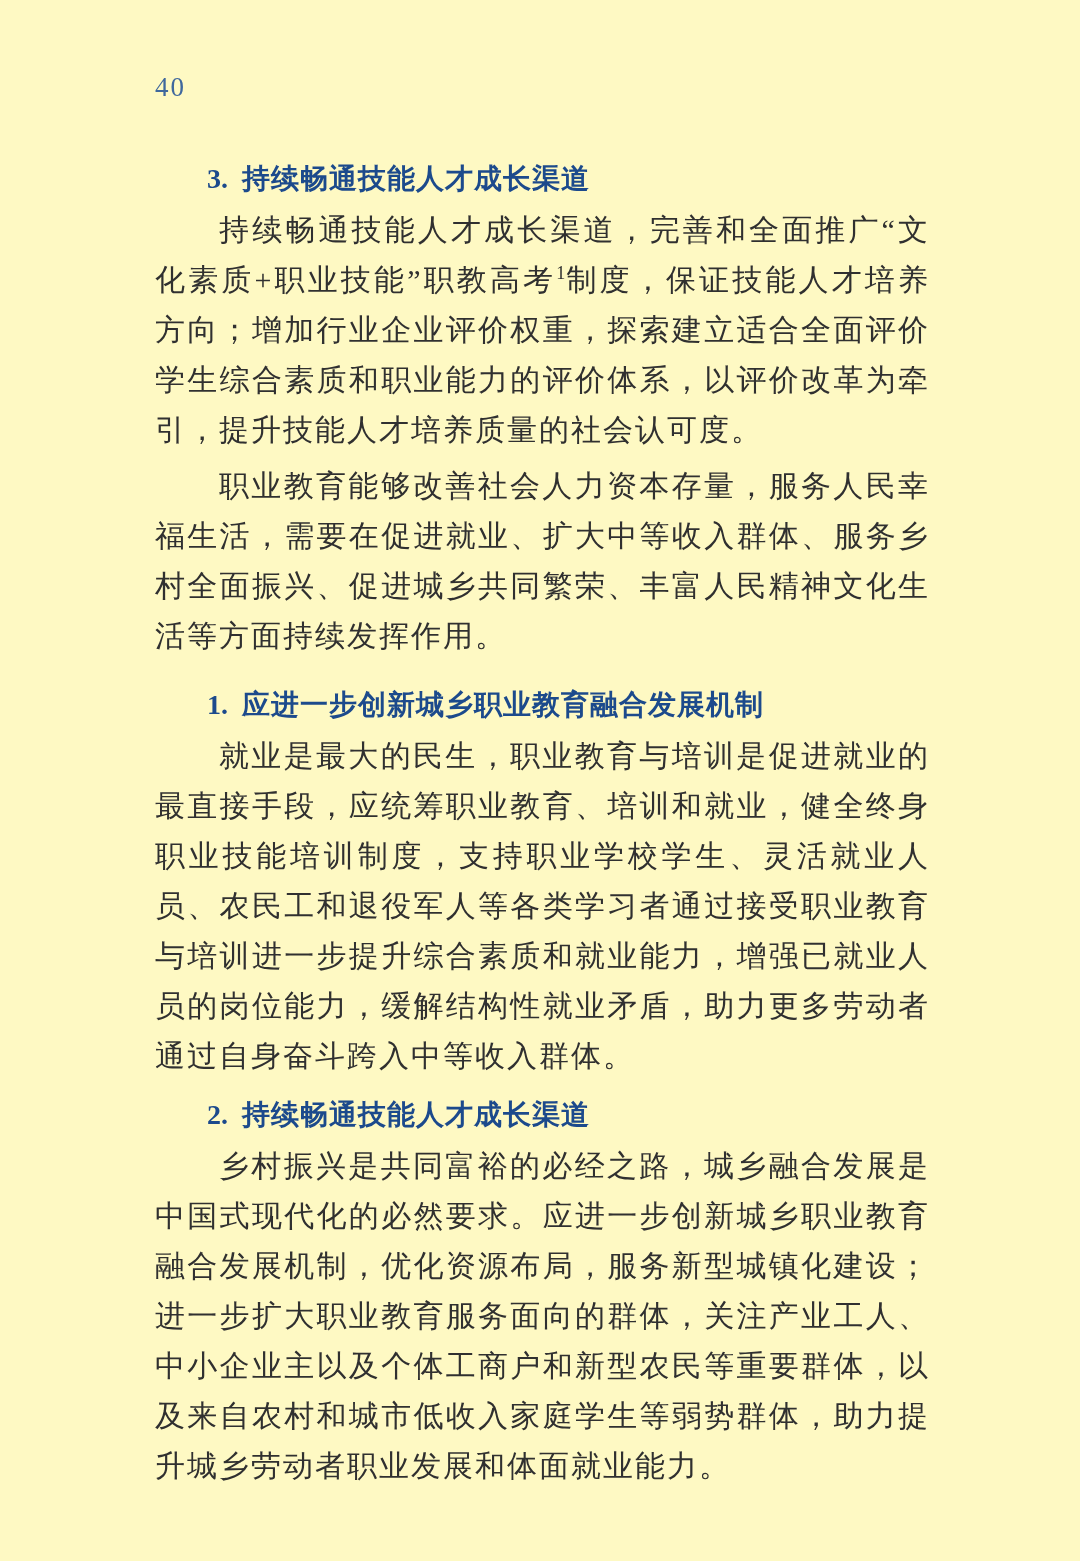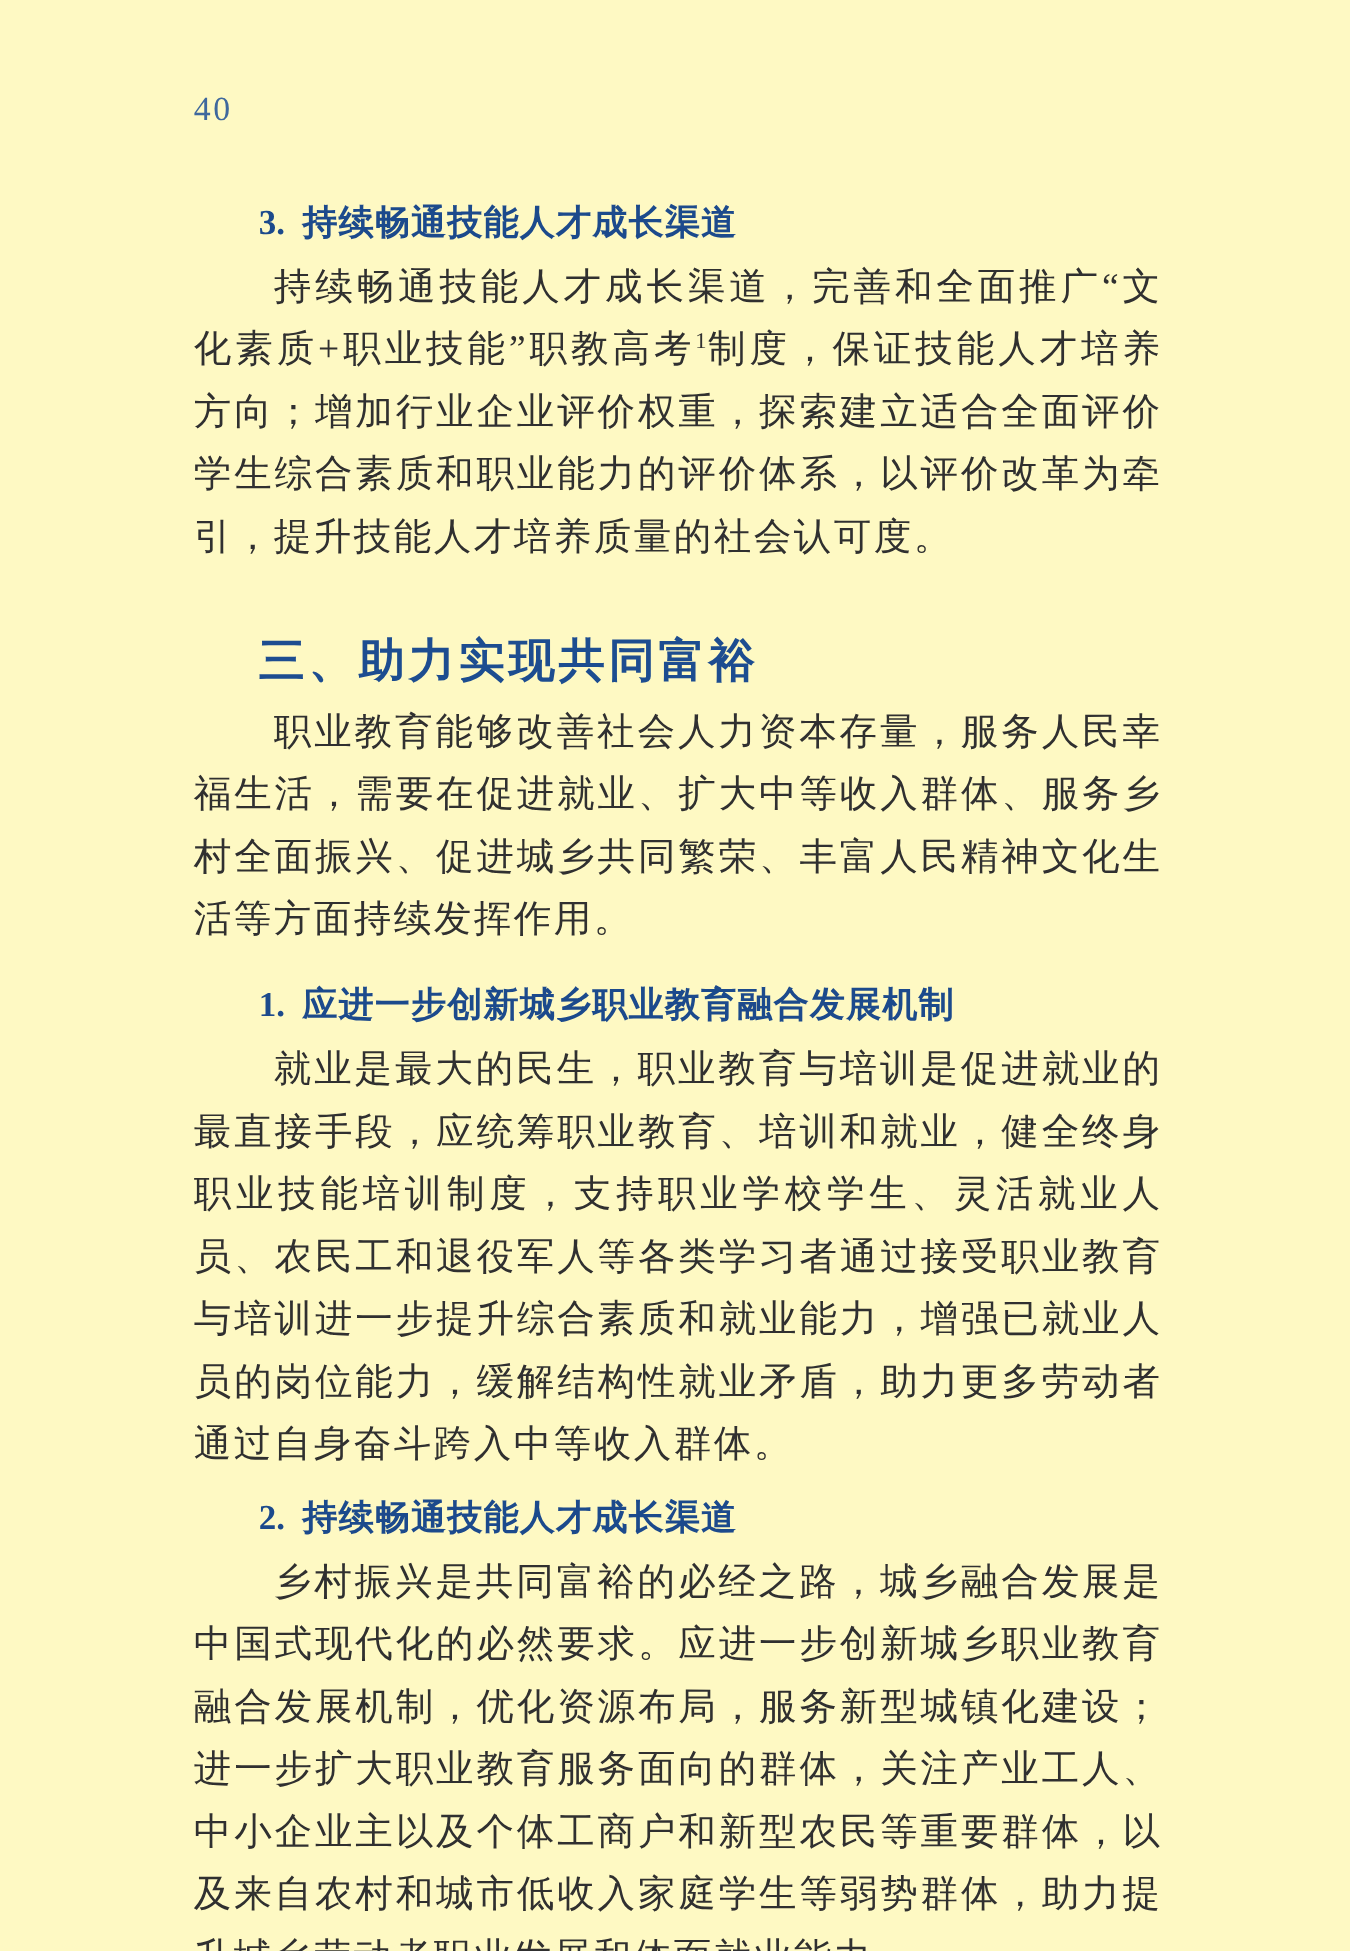--- a/index.html
+++ b/index.html
@@ -87,21 +87,20 @@
   </header>
 
   <h3 class="sub-heading">
     <span class="num">3.</span><span>持续畅通技能人才成长渠道</span>
   </h3>
 
   <p class="body-para">
     <span>持续畅通技能人才成长渠道，完善和全面推广“文化素质+职业技能”职教高考</span><sup>1</sup><span>制度，保证技能人才培养方向；增加行业企业评价权重，探索建立适合全面评价学生综合素质和职业能力的评价体系，以评价改革为牵引，提升技能人才培养质量的社会认可度。</span>
   </p>
 
-  <h2 class="chapter-heading">三、助力实现共同富裕</h2>
 
   <p class="body-para intro">职业教育能够改善社会人力资本存量，服务人民幸福生活，需要在促进就业、扩大中等收入群体、服务乡村全面振兴、促进城乡共同繁荣、丰富人民精神文化生活等方面持续发挥作用。</p>
 
   <h3 class="sub-heading mt-sub1">
     <span class="num">1.</span><span>应进一步创新城乡职业教育融合发展机制</span>
   </h3>
 
   <p class="body-para">就业是最大的民生，职业教育与培训是促进就业的最直接手段，应统筹职业教育、培训和就业，健全终身职业技能培训制度，支持职业学校学生、灵活就业人员、农民工和退役军人等各类学习者通过接受职业教育与培训进一步提升综合素质和就业能力，增强已就业人员的岗位能力，缓解结构性就业矛盾，助力更多劳动者通过自身奋斗跨入中等收入群体。</p>
 
   <h3 class="sub-heading mt-sub2">

